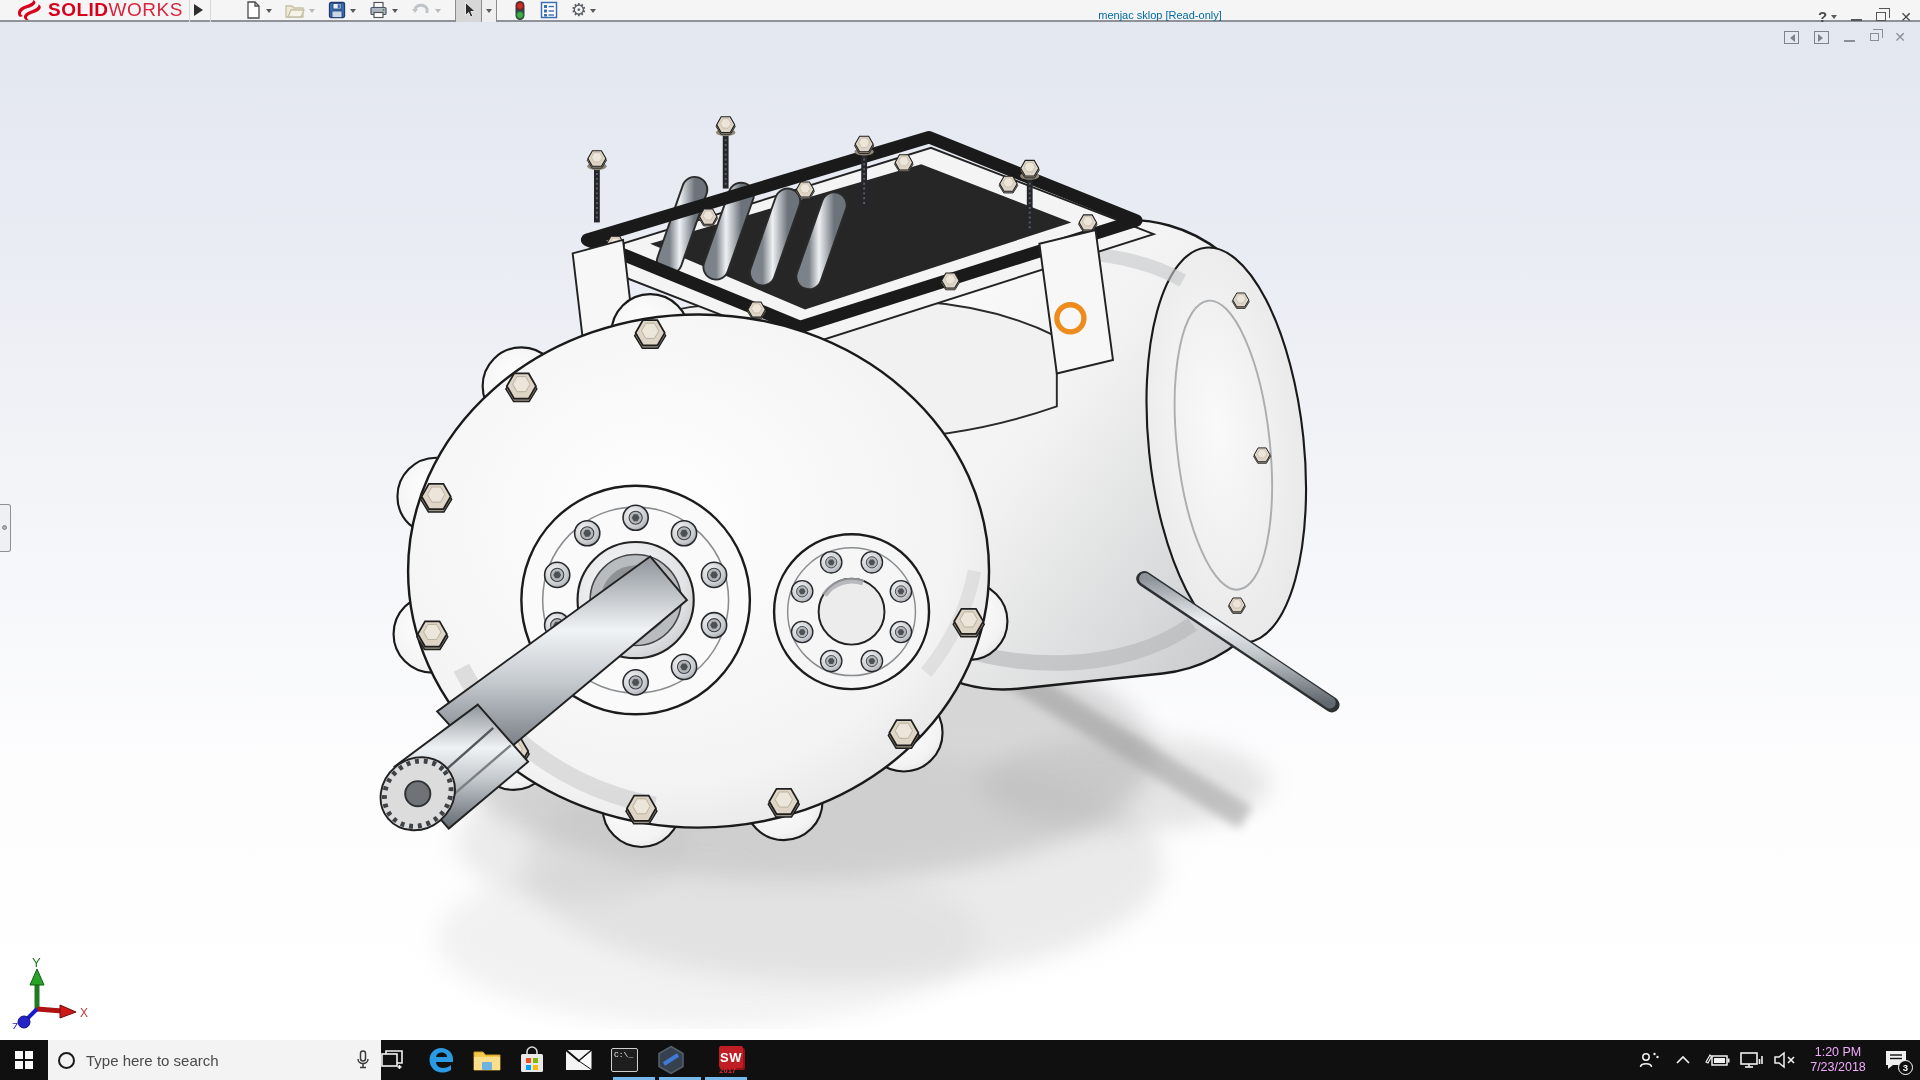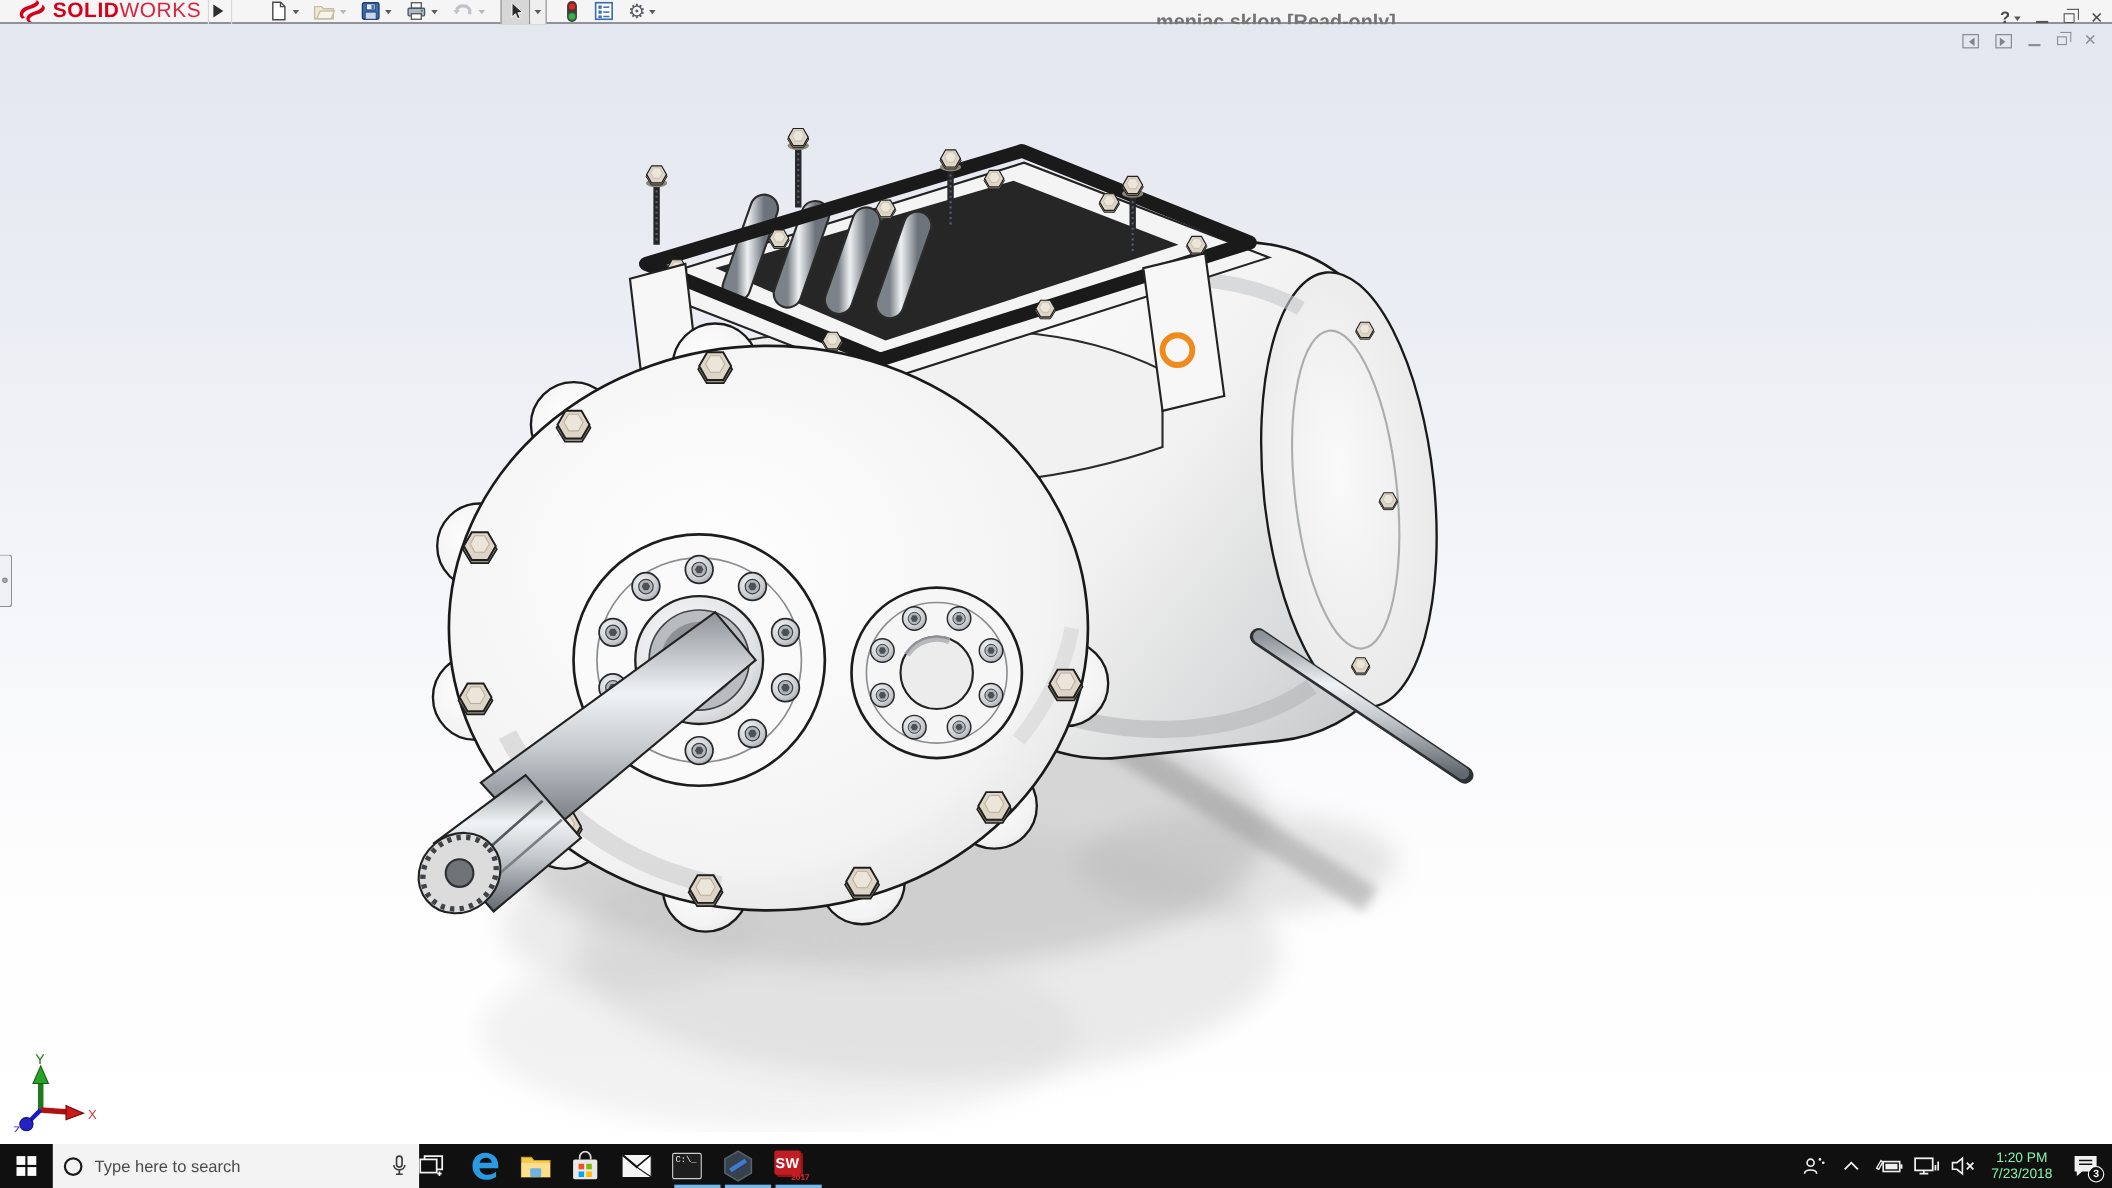--- a/index.html
+++ b/index.html
@@ -21,21 +21,21 @@
   .tb-btn { display:flex; align-items:center; padding:2px 3px; gap:3px; border:1px solid transparent; }
   .tb-btn svg { display:block; }
   .caret { width:0; height:0; border:3.5px solid transparent; border-top:4.5px solid #5a5a5a; margin-top:4px; }
   .caret.dis { border-top-color:#b9b9b9; }
   .tb-pressed { background:#d7d7d7; border:1px solid #8c8c8c; }
   .tb-caretbox { border:1px solid #8c8c8c; border-left:none; background:#efefef; align-self:stretch;
     display:flex; align-items:center; padding:0 4px; }
   .gear-glyph { font-size:18px; color:#5a5f66; line-height:18px; }
 
   .win-title { position:absolute; left:1160px; top:9px; transform:translateX(-50%);
-    font-size:18px; color:#737373; white-space:nowrap;font-weight:bold; }
+    font-size:11px; color:#0369a1; white-space:nowrap; }
 
   .tb-right { position:absolute; right:8px; top:0; height:33px; display:flex; align-items:center; gap:14px; }
   .help-glyph { font-size:15px; color:#4a4a4a; font-weight:bold; }
   .min-bar { width:11px; height:2px; background:#565656; margin-top:6px; }
   .restore-sq { position:relative; width:10px; height:9px; border:1.5px solid #565656; background:#f5f5f6; }
   .restore-sq:before { content:""; position:absolute; left:2px; top:-5px; width:10px; height:9px;
     border:1.5px solid #565656; border-bottom:none; border-left:none; }
   .close-glyph { font-size:14px; color:#4a4a4a; }
 
   
@@ -74,29 +74,29 @@
   .search-box { width:333px; background:#f3f3f3; display:flex; align-items:center; padding:0 10px; gap:11px; }
   .cortana-ring { width:17px; height:17px; border:2.5px solid #1a1a1a; border-radius:50%; background:transparent; flex:none; }
   .search-input { flex:1; border:none; outline:none; background:transparent; font-size:15px; color:#4a4a4a;
     font-family:"Liberation Sans",sans-serif; }
   .search-input::placeholder { color:#4a4a4a; opacity:1; }
   .app-btn { width:46px; display:flex; align-items:center; justify-content:flex-start; position:relative; }
   .app-btn .runline { position:absolute; bottom:0; left:2px; width:42px; height:3px; background:#76b9ed; }
   .cmd-ico { width:27px; height:24px; background:#1e1e1e; border:1px solid #cfcfcf; border-radius:2px;
     font-family:"Liberation Mono",monospace; font-size:8px; color:#e8e8e8; padding:2px 2px; line-height:8px; }
   .sw-ico { position:relative; width:30px; height:28px; }
-  .sw-cube { position:absolute; left:1px; top:0; width:24px; height:22px; background:#c01e24;
+  .sw-cube { position:absolute; left:16px; top:0; width:24px; height:22px; background:#c01e24;
     border-radius:2px; box-shadow:2px 2px 0 #8f1317; color:#fff; font-weight:bold; font-size:13px;
     display:flex; align-items:center; justify-content:center; letter-spacing:.5px; }
   .sw-year { position:absolute; right:-3px; bottom:-1px; font-size:7.5px; font-weight:bold; color:#e0252c; }
   .hex-ico { display:block; }
 
   .tray { margin-left:auto; display:flex; align-items:center; gap:8px; padding-right:6px; }
   .tray-ico { width:26px; height:40px; display:flex; align-items:center; justify-content:center; }
-  .clock { width:64px; text-align:center; color:#86efac; font-size:12.5px; line-height:15px; padding:0 2px; }
+  .clock { width:64px; text-align:center; color:#f0abfc; font-size:12.5px; line-height:15px; padding:0 2px; }
   .action-center { position:relative; width:36px; height:40px; display:flex; align-items:center; justify-content:center; }
   .ac-badge { position:absolute; right:1px; bottom:5px; width:15px; height:15px; border-radius:50%;
     background:#101010; border:1.5px solid #fff; color:#fff; font-size:9.5px; font-weight:bold;
     display:flex; align-items:center; justify-content:center; }
 </style>
 </head>
 <body>
 
 <div class="titlebar">
   <div class="brand">

